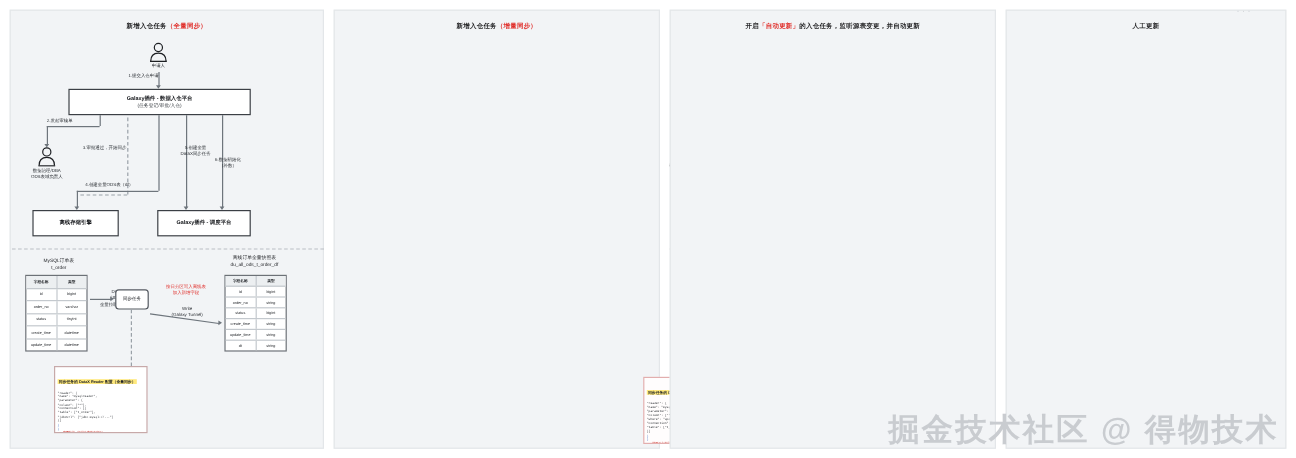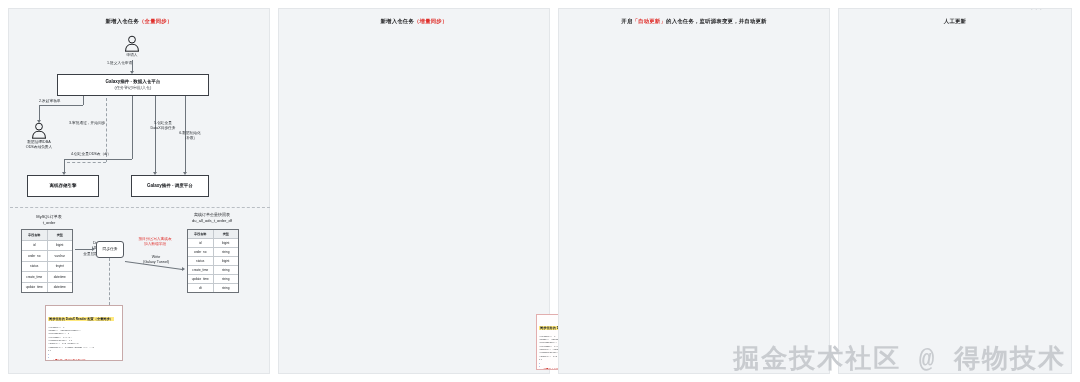--- a/index.html
+++ b/index.html
@@ -126,21 +126,21 @@
     overflow:hidden;
   }
   .note .nl.r{color:#d0342c;}
   .note .nl.b{color:#2b5fbf;}
 
   
   #watermark{
     position:absolute;right:14px;bottom:6px;
     font-size:26px;color:#c9ccd0;font-weight:bold;
     letter-spacing:2px;white-space:nowrap;
-    font-family:Liberation Mono, monospace;
+    font-family:Liberation Sans, sans-serif;
     margin-top:44px;
   }
   #wm-dots{
     position:absolute;right:36px;top:2px;
     font-size:9px;color:#d6d9dc;letter-spacing:2px;
   }
 </style>
 </head>
 <body>
 

